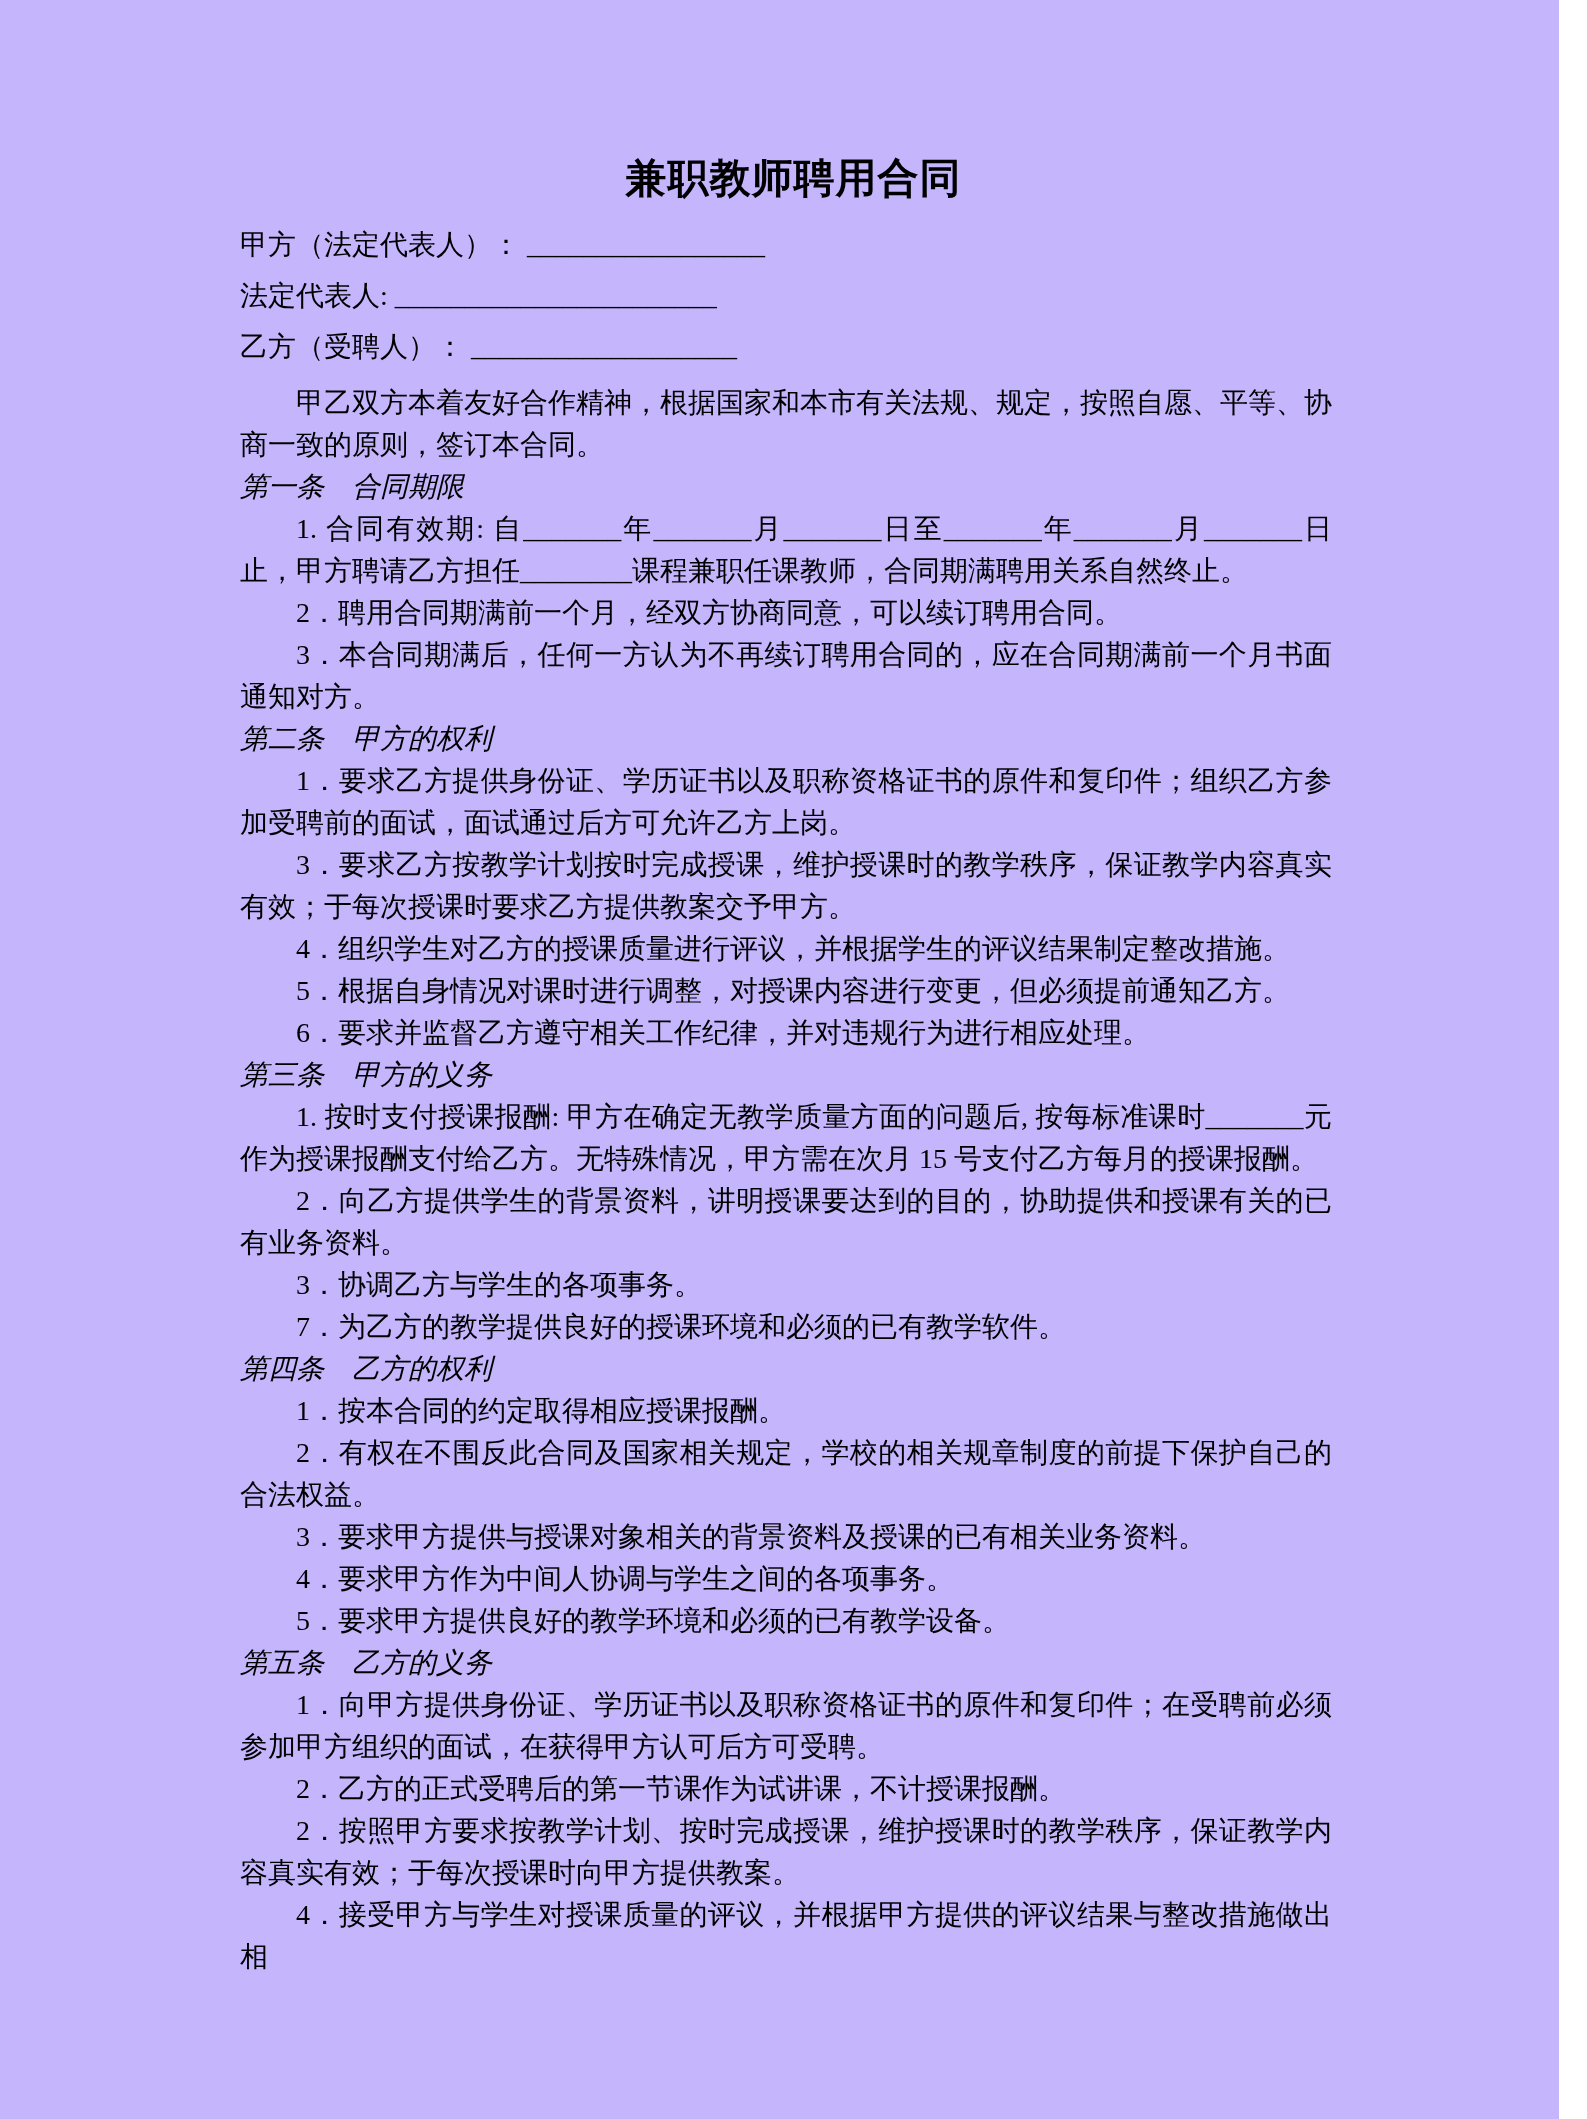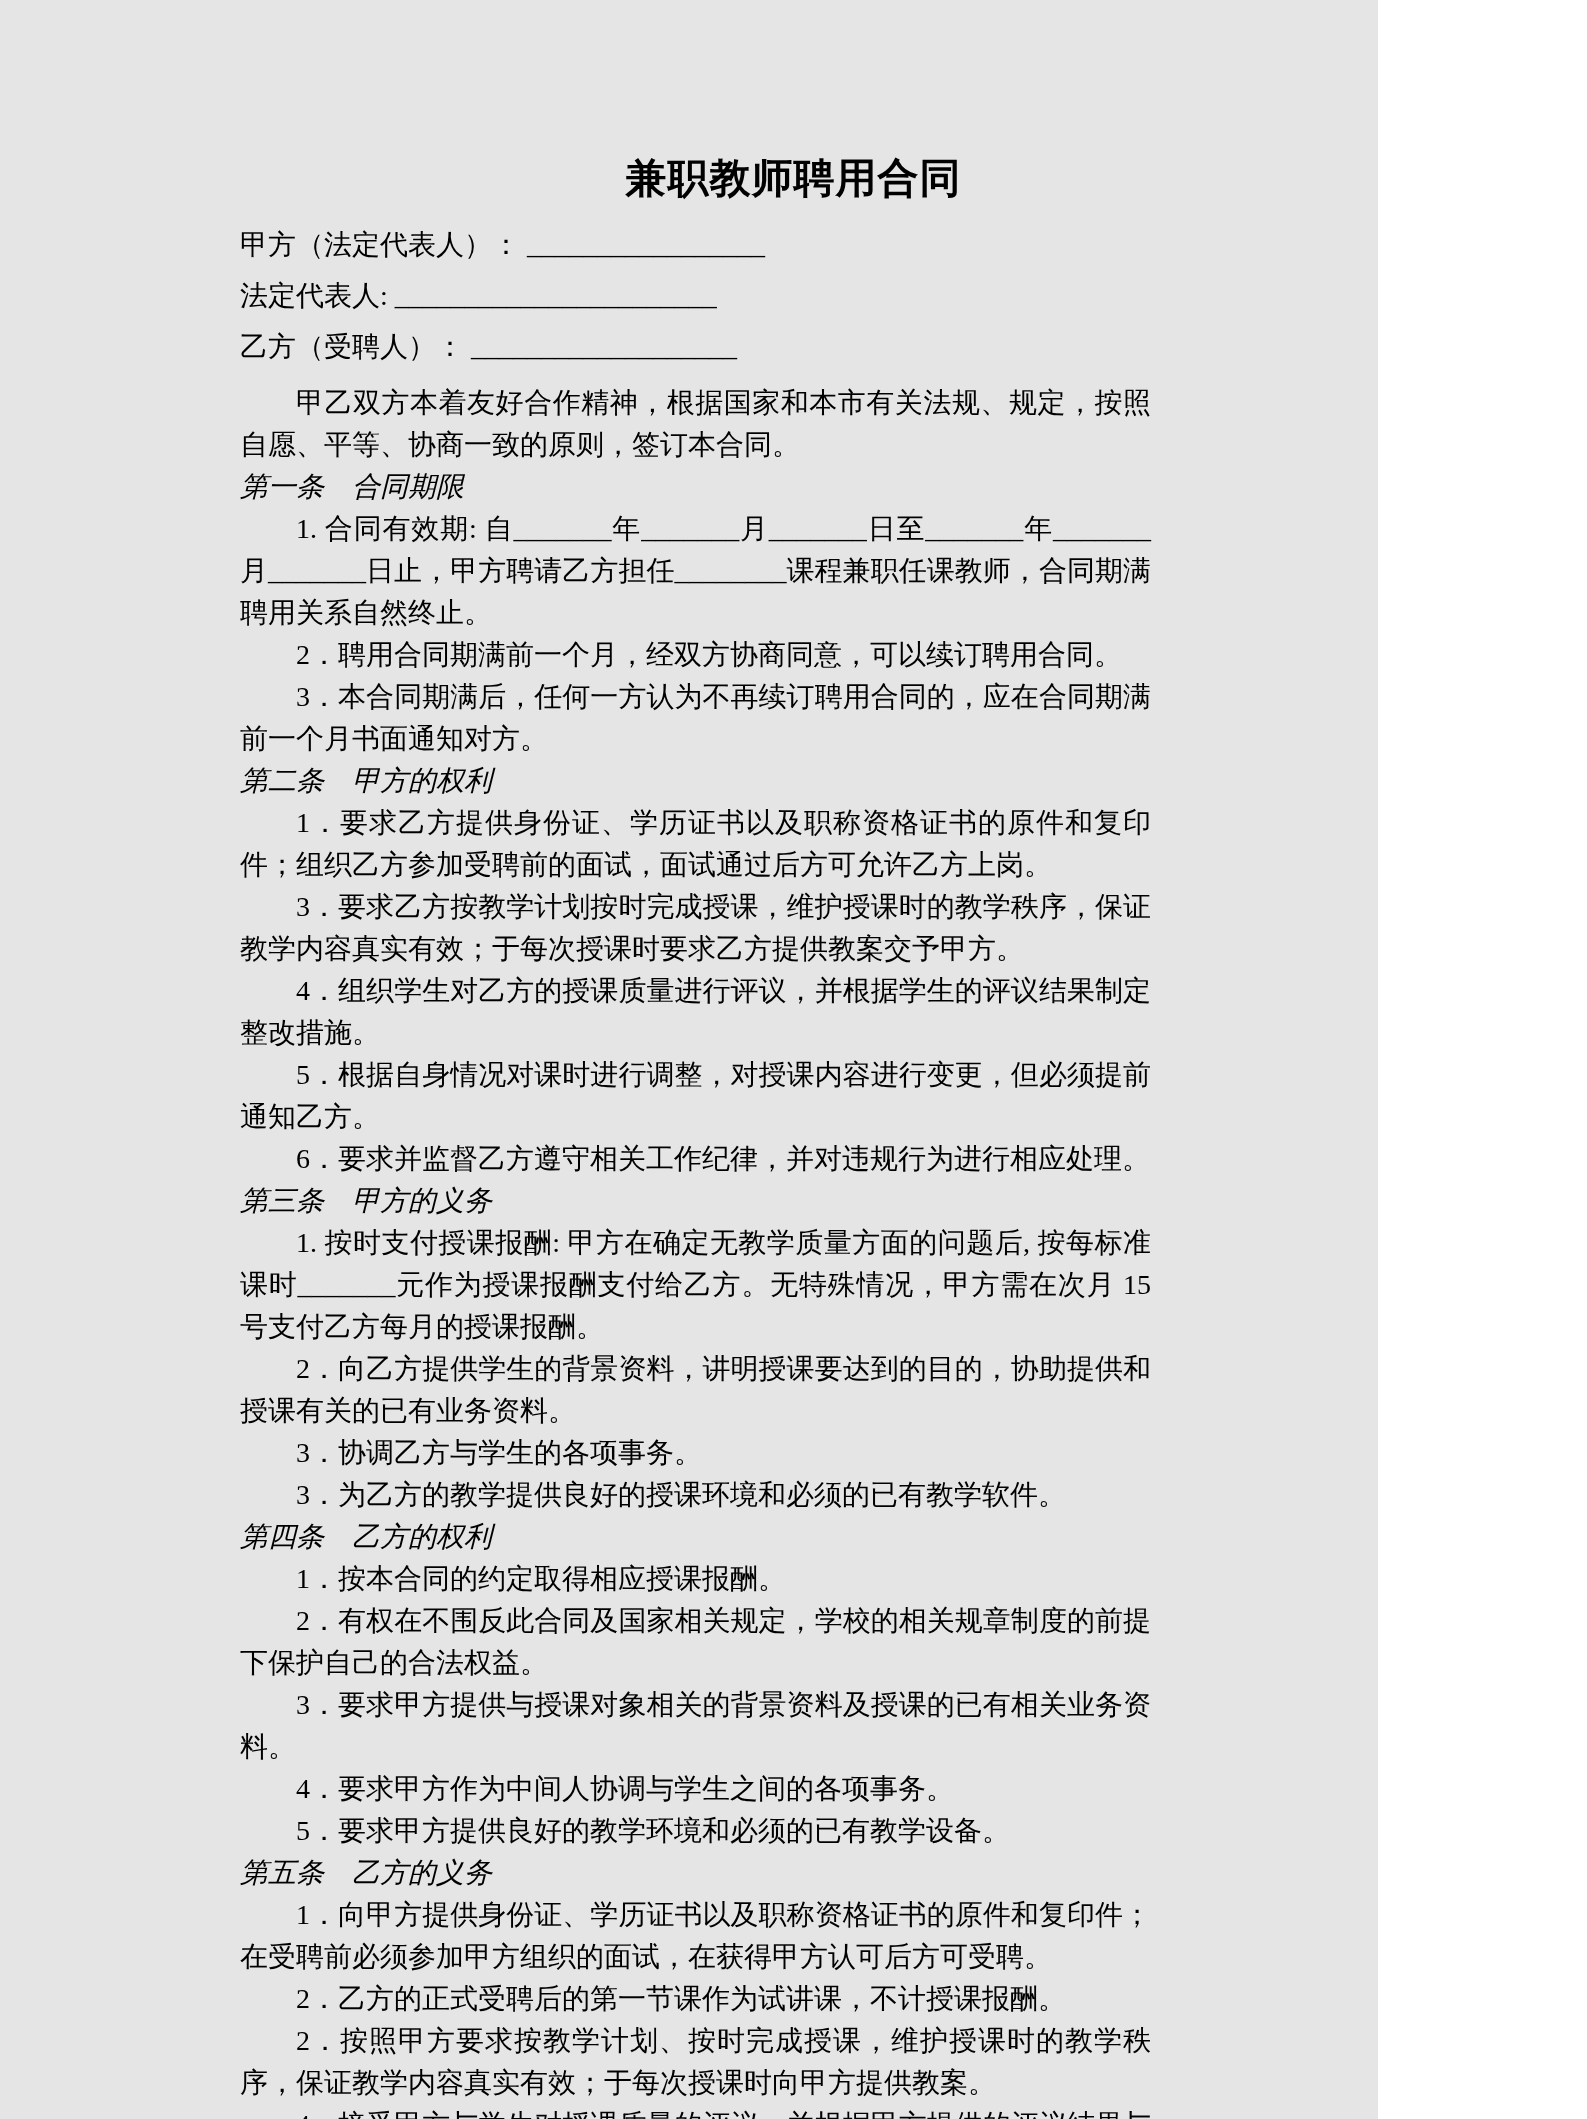--- a/index.html
+++ b/index.html
@@ -1,20 +1,20 @@
 <!DOCTYPE html>
 <html><head>
 <meta charset="utf-8">
 <style>
   html,body{margin:0;padding:0;background:#ffffff;}
   .page{
     position:relative;
-    width:1378px;
+    width:1559px;
     height:2119px;
-    background:#e5e5e5;
+    background:#c4b5fd;
     overflow:hidden;
     color:#000000;
     font-family:"Liberation Serif","DejaVu Serif",serif;
   }
   .title{
     margin:0;
     padding-top:153px;
     width:1587px;
     text-align:center;
     font-size:41px;
@@ -63,21 +63,21 @@
       <p class="heading">第二条　甲方的权利</p>
       <p class="item">1．要求乙方提供身份证、学历证书以及职称资格证书的原件和复印件；组织乙方参加受聘前的面试，面试通过后方可允许乙方上岗。</p>
       <p class="item">3．要求乙方按教学计划按时完成授课，维护授课时的教学秩序，保证教学内容真实有效；于每次授课时要求乙方提供教案交予甲方。</p>
       <p class="item">4．组织学生对乙方的授课质量进行评议，并根据学生的评议结果制定整改措施。</p>
       <p class="item">5．根据自身情况对课时进行调整，对授课内容进行变更，但必须提前通知乙方。</p>
       <p class="item">6．要求并监督乙方遵守相关工作纪律，并对违规行为进行相应处理。</p>
       <p class="heading">第三条　甲方的义务</p>
       <p class="item">1. 按时支付授课报酬: 甲方在确定无教学质量方面的问题后, 按每标准课时_______元作为授课报酬支付给乙方。无特殊情况，甲方需在次月 15 号支付乙方每月的授课报酬。</p>
       <p class="item">2．向乙方提供学生的背景资料，讲明授课要达到的目的，协助提供和授课有关的已有业务资料。</p>
       <p class="item">3．协调乙方与学生的各项事务。</p>
-      <p class="item">3．为乙方的教学提供良好的授课环境和必须的已有教学软件。</p>
+      <p class="item">7．为乙方的教学提供良好的授课环境和必须的已有教学软件。</p>
       <p class="heading">第四条　乙方的权利</p>
       <p class="item">1．按本合同的约定取得相应授课报酬。</p>
       <p class="item">2．有权在不围反此合同及国家相关规定，学校的相关规章制度的前提下保护自己的合法权益。</p>
       <p class="item">3．要求甲方提供与授课对象相关的背景资料及授课的已有相关业务资料。</p>
       <p class="item">4．要求甲方作为中间人协调与学生之间的各项事务。</p>
       <p class="item">5．要求甲方提供良好的教学环境和必须的已有教学设备。</p>
       <p class="heading">第五条　乙方的义务</p>
       <p class="item">1．向甲方提供身份证、学历证书以及职称资格证书的原件和复印件；在受聘前必须参加甲方组织的面试，在获得甲方认可后方可受聘。</p>
       <p class="item">2．乙方的正式受聘后的第一节课作为试讲课，不计授课报酬。</p>
       <p class="item">2．按照甲方要求按教学计划、按时完成授课，维护授课时的教学秩序，保证教学内容真实有效；于每次授课时向甲方提供教案。</p>

